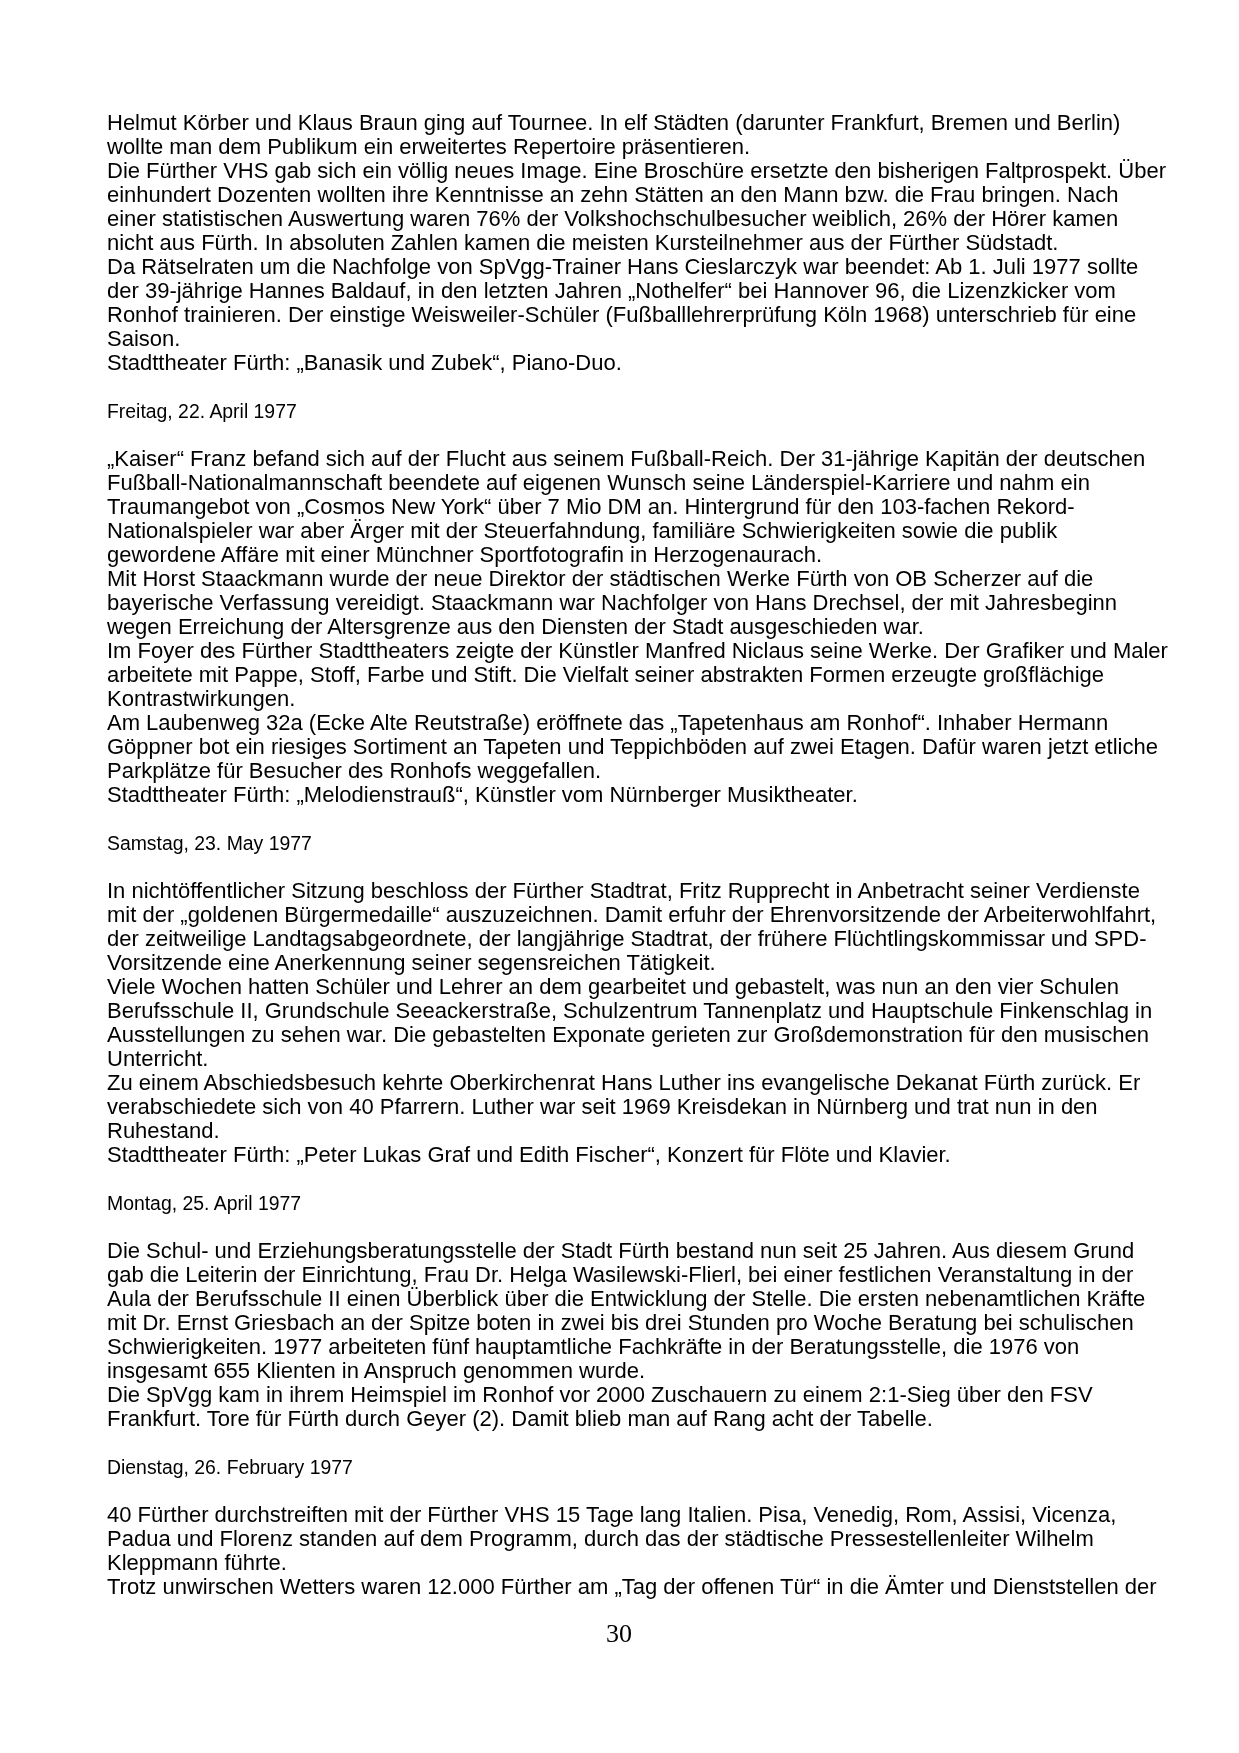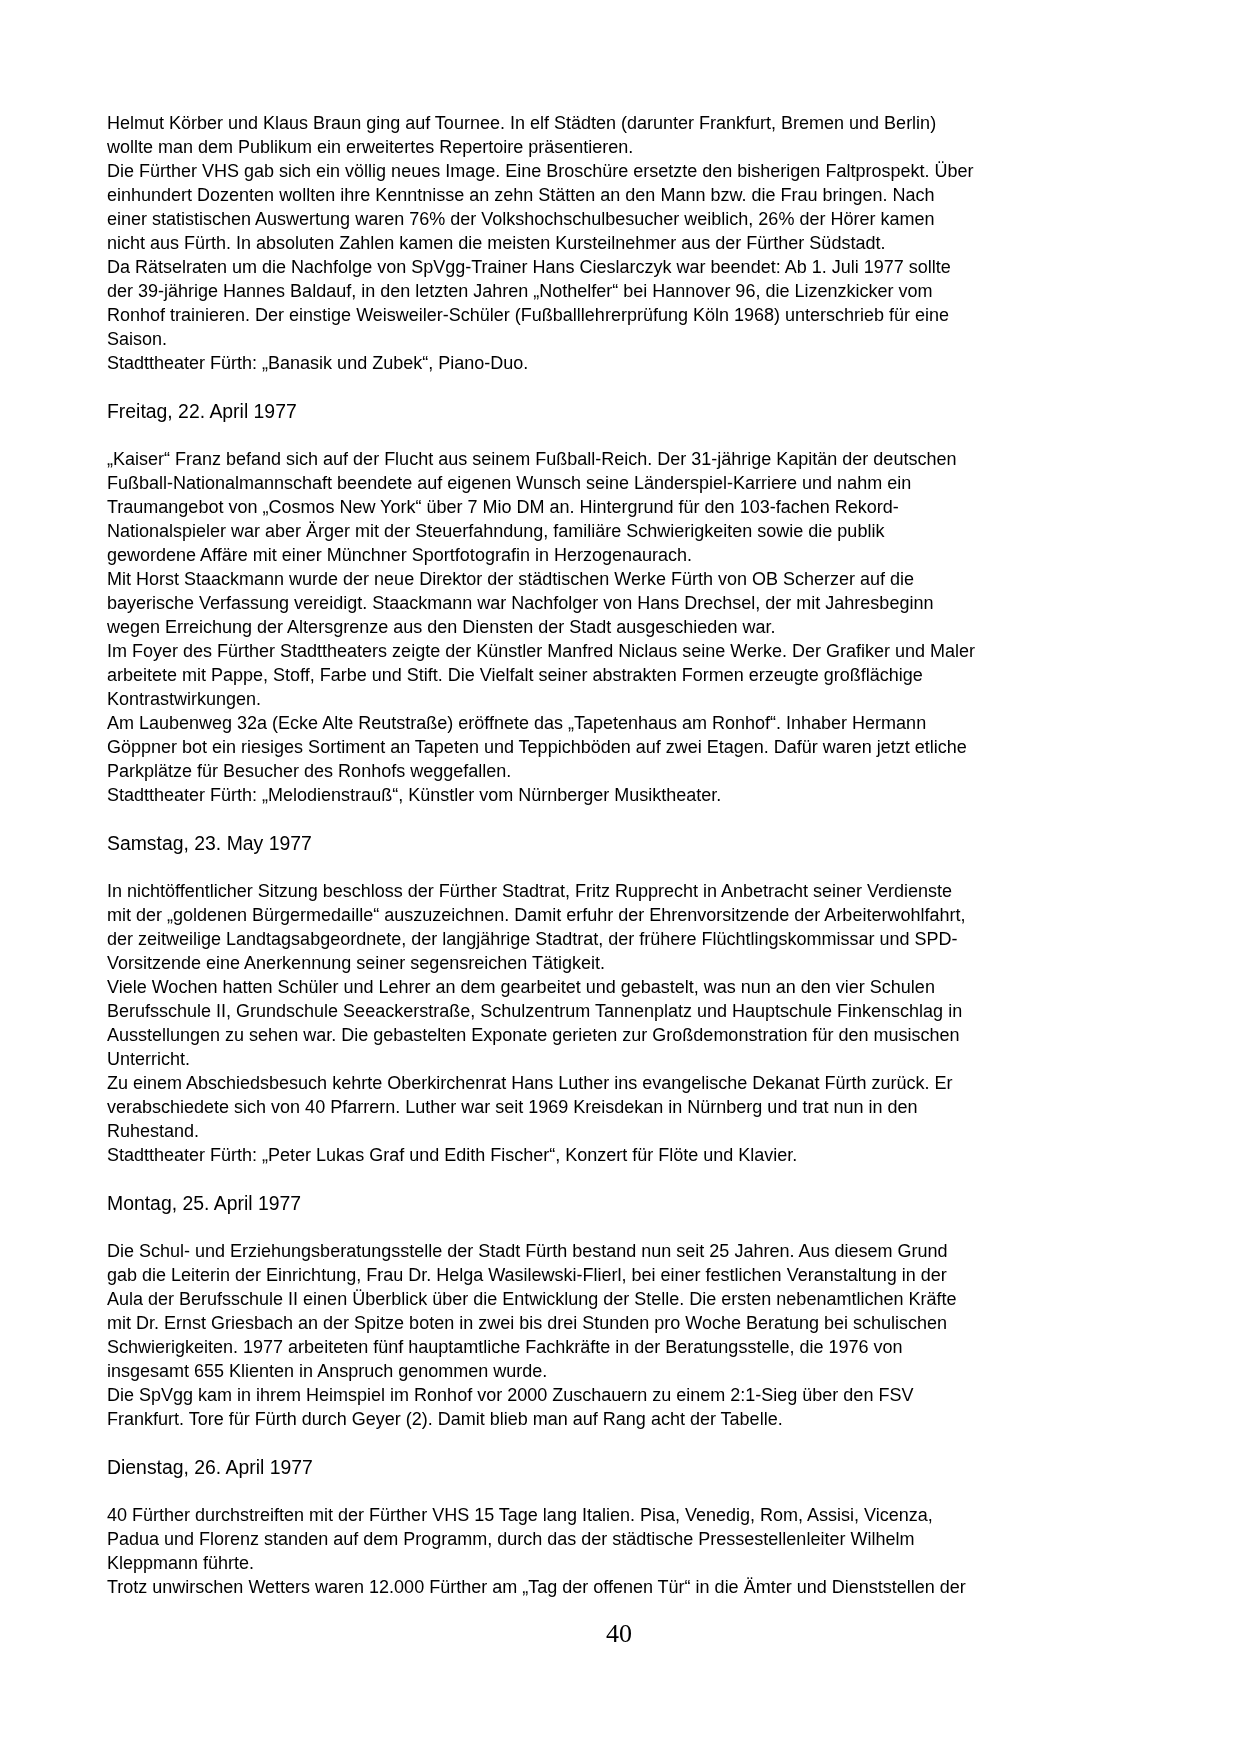--- a/index.html
+++ b/index.html
@@ -20,21 +20,21 @@
     position: absolute;
     left: 107px;
     top: 111px;
     width: 1080px;
     font-size: 19.4px;
     line-height: 24px;
   }
   .body-para {
     margin: 0;
     white-space: pre;
-    font-size: 18px;
+    font-size: 22px;
     line-height: 24px;
   }
   .section-heading {
     margin: 24px 0;
     font-size: 19.4px;
     line-height: 24px;
     font-weight: normal;
     white-space: pre;
   }
   .page-number {
@@ -96,22 +96,22 @@
 Stadttheater Fürth: „Peter Lukas Graf und Edith Fischer“, Konzert für Flöte und Klavier.</p>
     <h2 class="section-heading">Montag, 25. April 1977</h2>
     <p class="body-para">Die Schul- und Erziehungsberatungsstelle der Stadt Fürth bestand nun seit 25 Jahren. Aus diesem Grund
 gab die Leiterin der Einrichtung, Frau Dr. Helga Wasilewski-Flierl, bei einer festlichen Veranstaltung in der
 Aula der Berufsschule II einen Überblick über die Entwicklung der Stelle. Die ersten nebenamtlichen Kräfte
 mit Dr. Ernst Griesbach an der Spitze boten in zwei bis drei Stunden pro Woche Beratung bei schulischen
 Schwierigkeiten. 1977 arbeiteten fünf hauptamtliche Fachkräfte in der Beratungsstelle, die 1976 von
 insgesamt 655 Klienten in Anspruch genommen wurde.
 Die SpVgg kam in ihrem Heimspiel im Ronhof vor 2000 Zuschauern zu einem 2:1-Sieg über den FSV
 Frankfurt. Tore für Fürth durch Geyer (2). Damit blieb man auf Rang acht der Tabelle.</p>
-    <h2 class="section-heading">Dienstag, 26. April 1977</h2>
+    <h2 class="section-heading">Dienstag, 26. February 1977</h2>
     <p class="body-para">40 Fürther durchstreiften mit der Fürther VHS 15 Tage lang Italien. Pisa, Venedig, Rom, Assisi, Vicenza,
 Padua und Florenz standen auf dem Programm, durch das der städtische Pressestellenleiter Wilhelm
 Kleppmann führte.
 Trotz unwirschen Wetters waren 12.000 Fürther am „Tag der offenen Tür“ in die Ämter und Dienststellen der</p>
   </main>
   <footer class="page-number">
-    <span>40</span>
+    <span>30</span>
   </footer>
 </div>
 
 </body></html>

